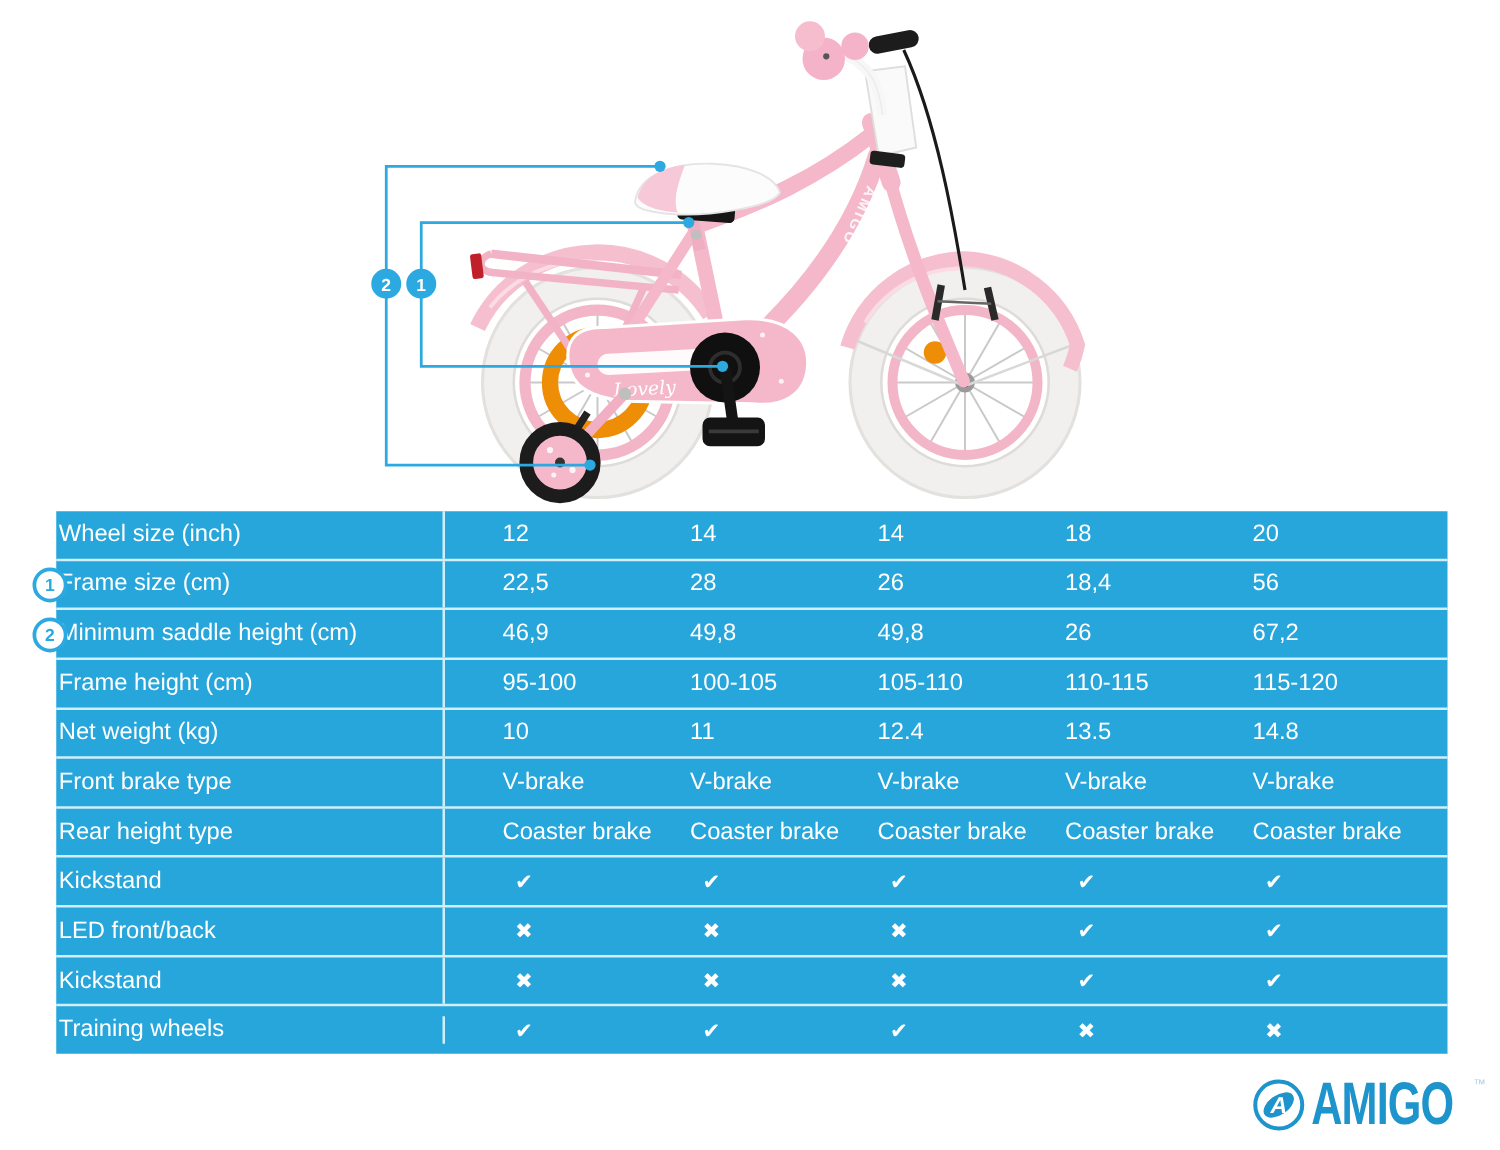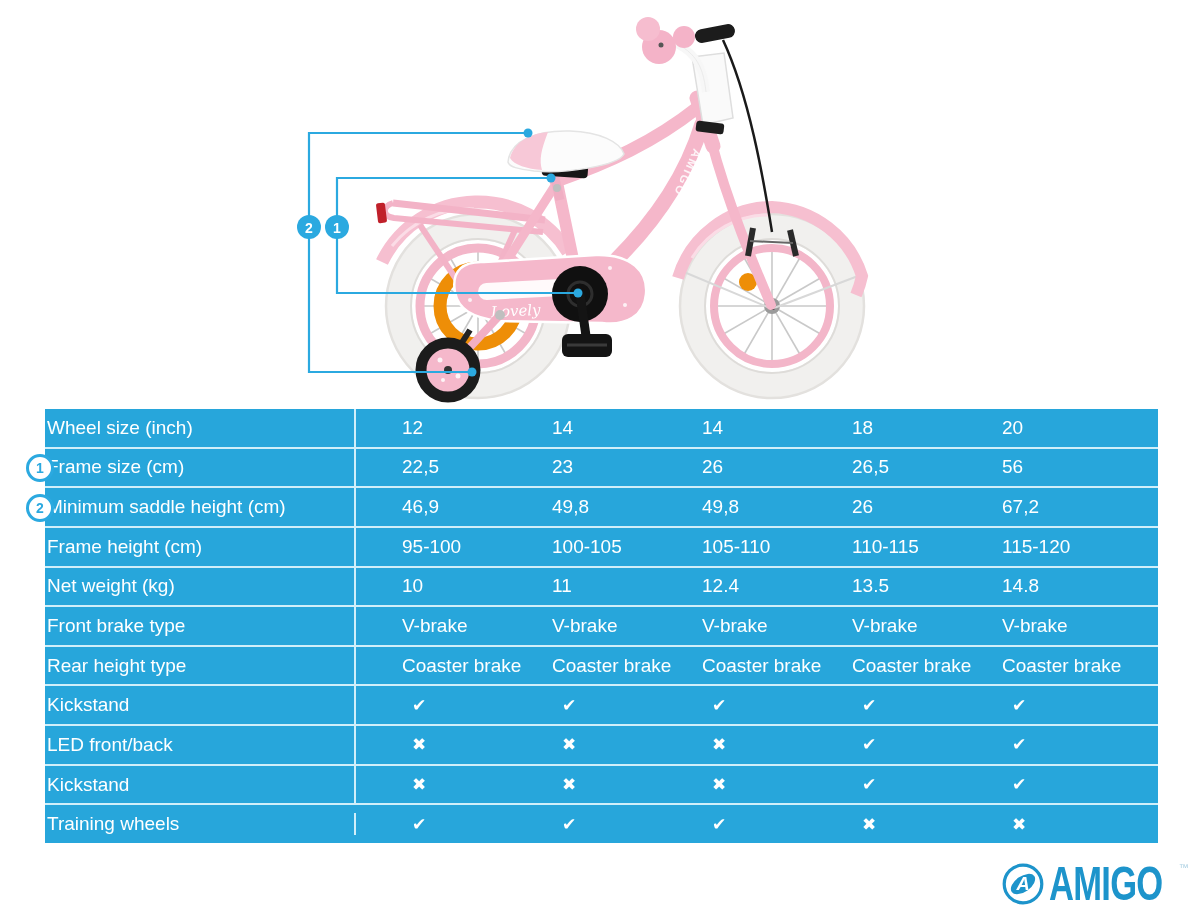--- a/index.html
+++ b/index.html
@@ -221,23 +221,23 @@
             <div class="cell value">14</div>
             <div class="cell value">14</div>
             <div class="cell value">18</div>
             <div class="cell value">20</div>
           </div>
   </div>
         <div class="row">
     <div class="cell label">Frame size (cm)</div>
     <div class="values">
             <div class="cell value">22,5</div>
-            <div class="cell value">23</div>
+            <div class="cell value">28</div>
             <div class="cell value">26</div>
-            <div class="cell value">26,5</div>
+            <div class="cell value">18,4</div>
             <div class="cell value">56</div>
           </div>
   </div>
         <div class="row">
     <div class="cell label">Minimum saddle height (cm)</div>
     <div class="values">
             <div class="cell value">46,9</div>
             <div class="cell value">49,8</div>
             <div class="cell value">49,8</div>
             <div class="cell value">26</div>

